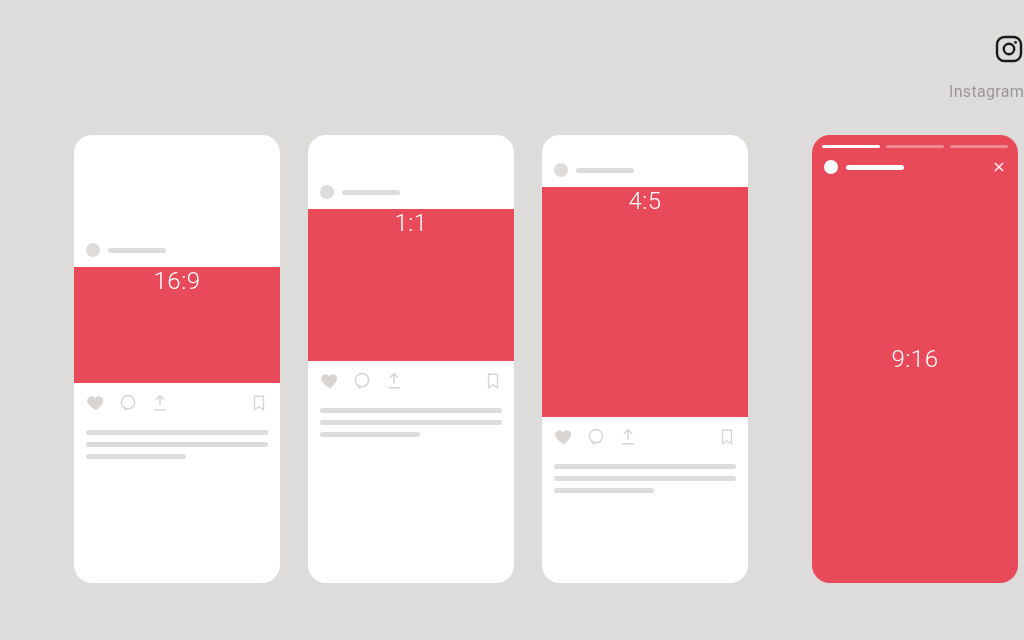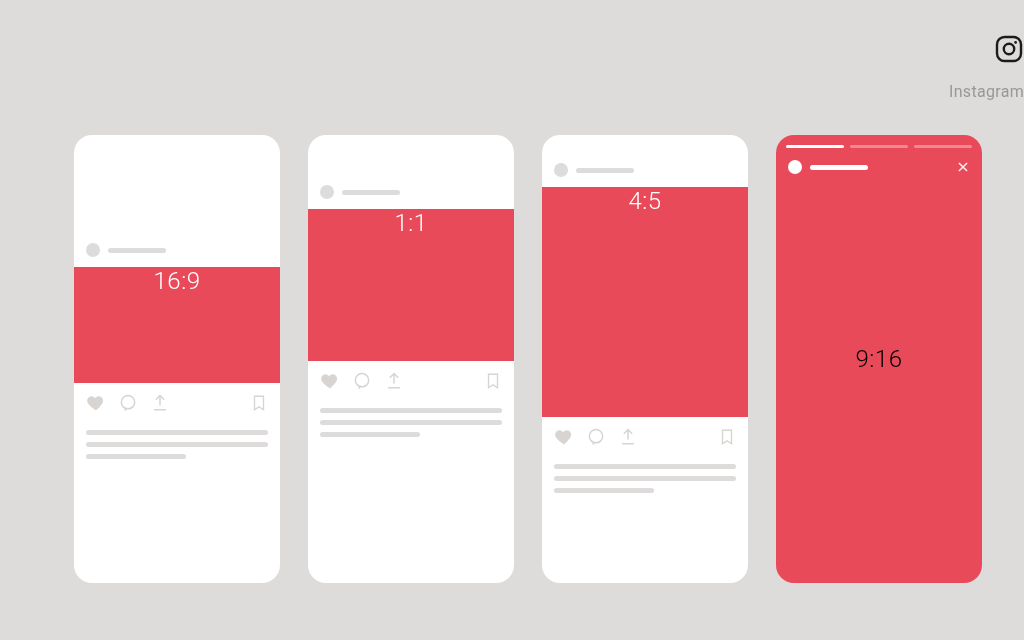--- a/index.html
+++ b/index.html
@@ -75,21 +75,22 @@
     padding: 2px 12px 12px 12px;
   }
   .tl {
     height: 5px; background: #dedbdb; border-radius: 3px; margin-top: 7px;
   }
   .tl.short { width: 55%; }
 
   
   .story-card {
     background: #e94a5a;
-    color: #000000;
+    color: #ffffff;
+    margin-left: 36px;
   }
   .story-progress {
     display: flex;
     gap: 6px;
     padding: 10px 10px 0 10px;
   }
   .seg {
     height: 3px; border-radius: 2px; flex: 1;
     background: rgba(255,255,255,0.35);
   }

